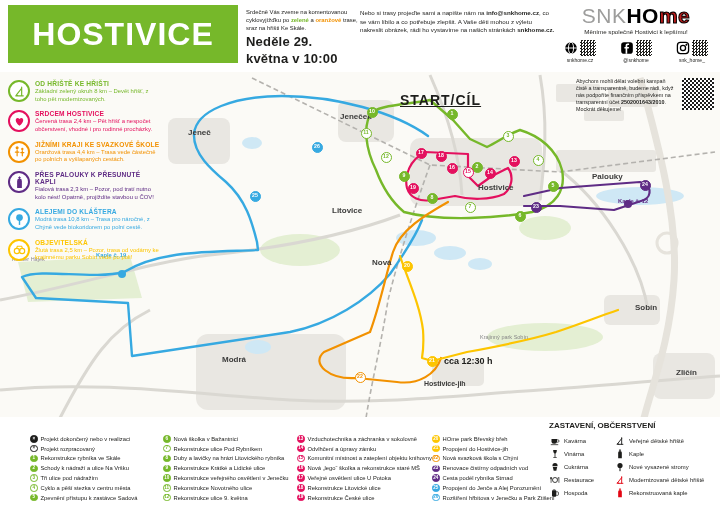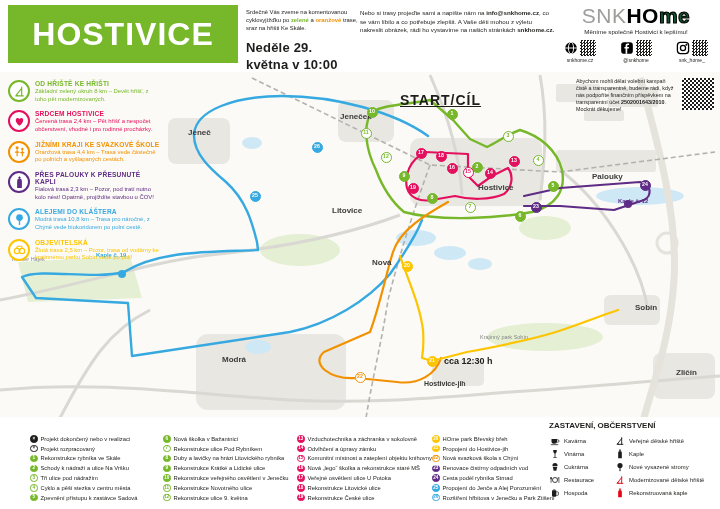--- a/index.html
+++ b/index.html
@@ -8,27 +8,27 @@
   svg{display:block;}
 
   
   .band-top{position:absolute;left:0;top:0;width:720px;height:72px;background:#fff;z-index:5;}
   .green-box{position:absolute;left:8px;top:5px;width:230px;height:58px;background:#76b82a;color:#fff;
     display:flex;flex-direction:column;align-items:center;justify-content:center;z-index:6;}
   .green-box .t1{font-size:32px;font-weight:bold;letter-spacing:1px;line-height:1;}
   .green-box .t2{font-size:14.5px;font-weight:400;margin-top:2px;letter-spacing:.5px;}
   .invite{position:absolute;left:246px;top:9px;width:112px;z-index:6;font-size:5.9px;color:#1d1d1b;line-height:1.35;}
   .invite b.gr{color:#76b82a;} .invite b.or{color:#f29100;}
-  .invite .date{font-size:13px;font-weight:bold;margin-top:6px;letter-spacing:.2px;}
+  .invite .date{font-size:13px;font-weight:bold;letter-spacing:.2px;}
   .feedback{position:absolute;left:360px;top:9px;width:196px;z-index:6;font-size:6.2px;color:#1d1d1b;line-height:1.4;}
   .brand{position:absolute;left:560px;top:5px;width:152px;z-index:6;text-align:center;}
   .logo{font-size:21px;line-height:1;letter-spacing:.5px;}
   .logo .snk{color:#9d9d9c;font-weight:400;}
   .logo .ho{color:#000;font-weight:800;}
-  .logo .me{color:#14532d;font-weight:700;-webkit-text-stroke:1px #000;text-shadow:0 0 0 #000;}
+  .logo .me{color:#b91c1c;font-weight:700;-webkit-text-stroke:1px #000;text-shadow:0 0 0 #000;}
   .tagline{font-size:6.2px;color:#1d1d1b;margin-top:2px;}
   .socials{display:flex;justify-content:space-between;margin-top:5px;padding:0 4px;}
   .soc{display:flex;flex-direction:column;align-items:center;}
   .soc-row{display:flex;align-items:center;gap:2px;}
   .soc-label{font-size:5px;color:#1d1d1b;margin-top:1px;}
   .qr{background:repeating-conic-gradient(#1d1d1b 0% 25%,#fff 0% 50%) 0 0 / 3px 3px;}
   .qr.sm{width:16px;height:16px;}
   .soc-icon{width:14px;height:14px;color:#000;}
 
   

